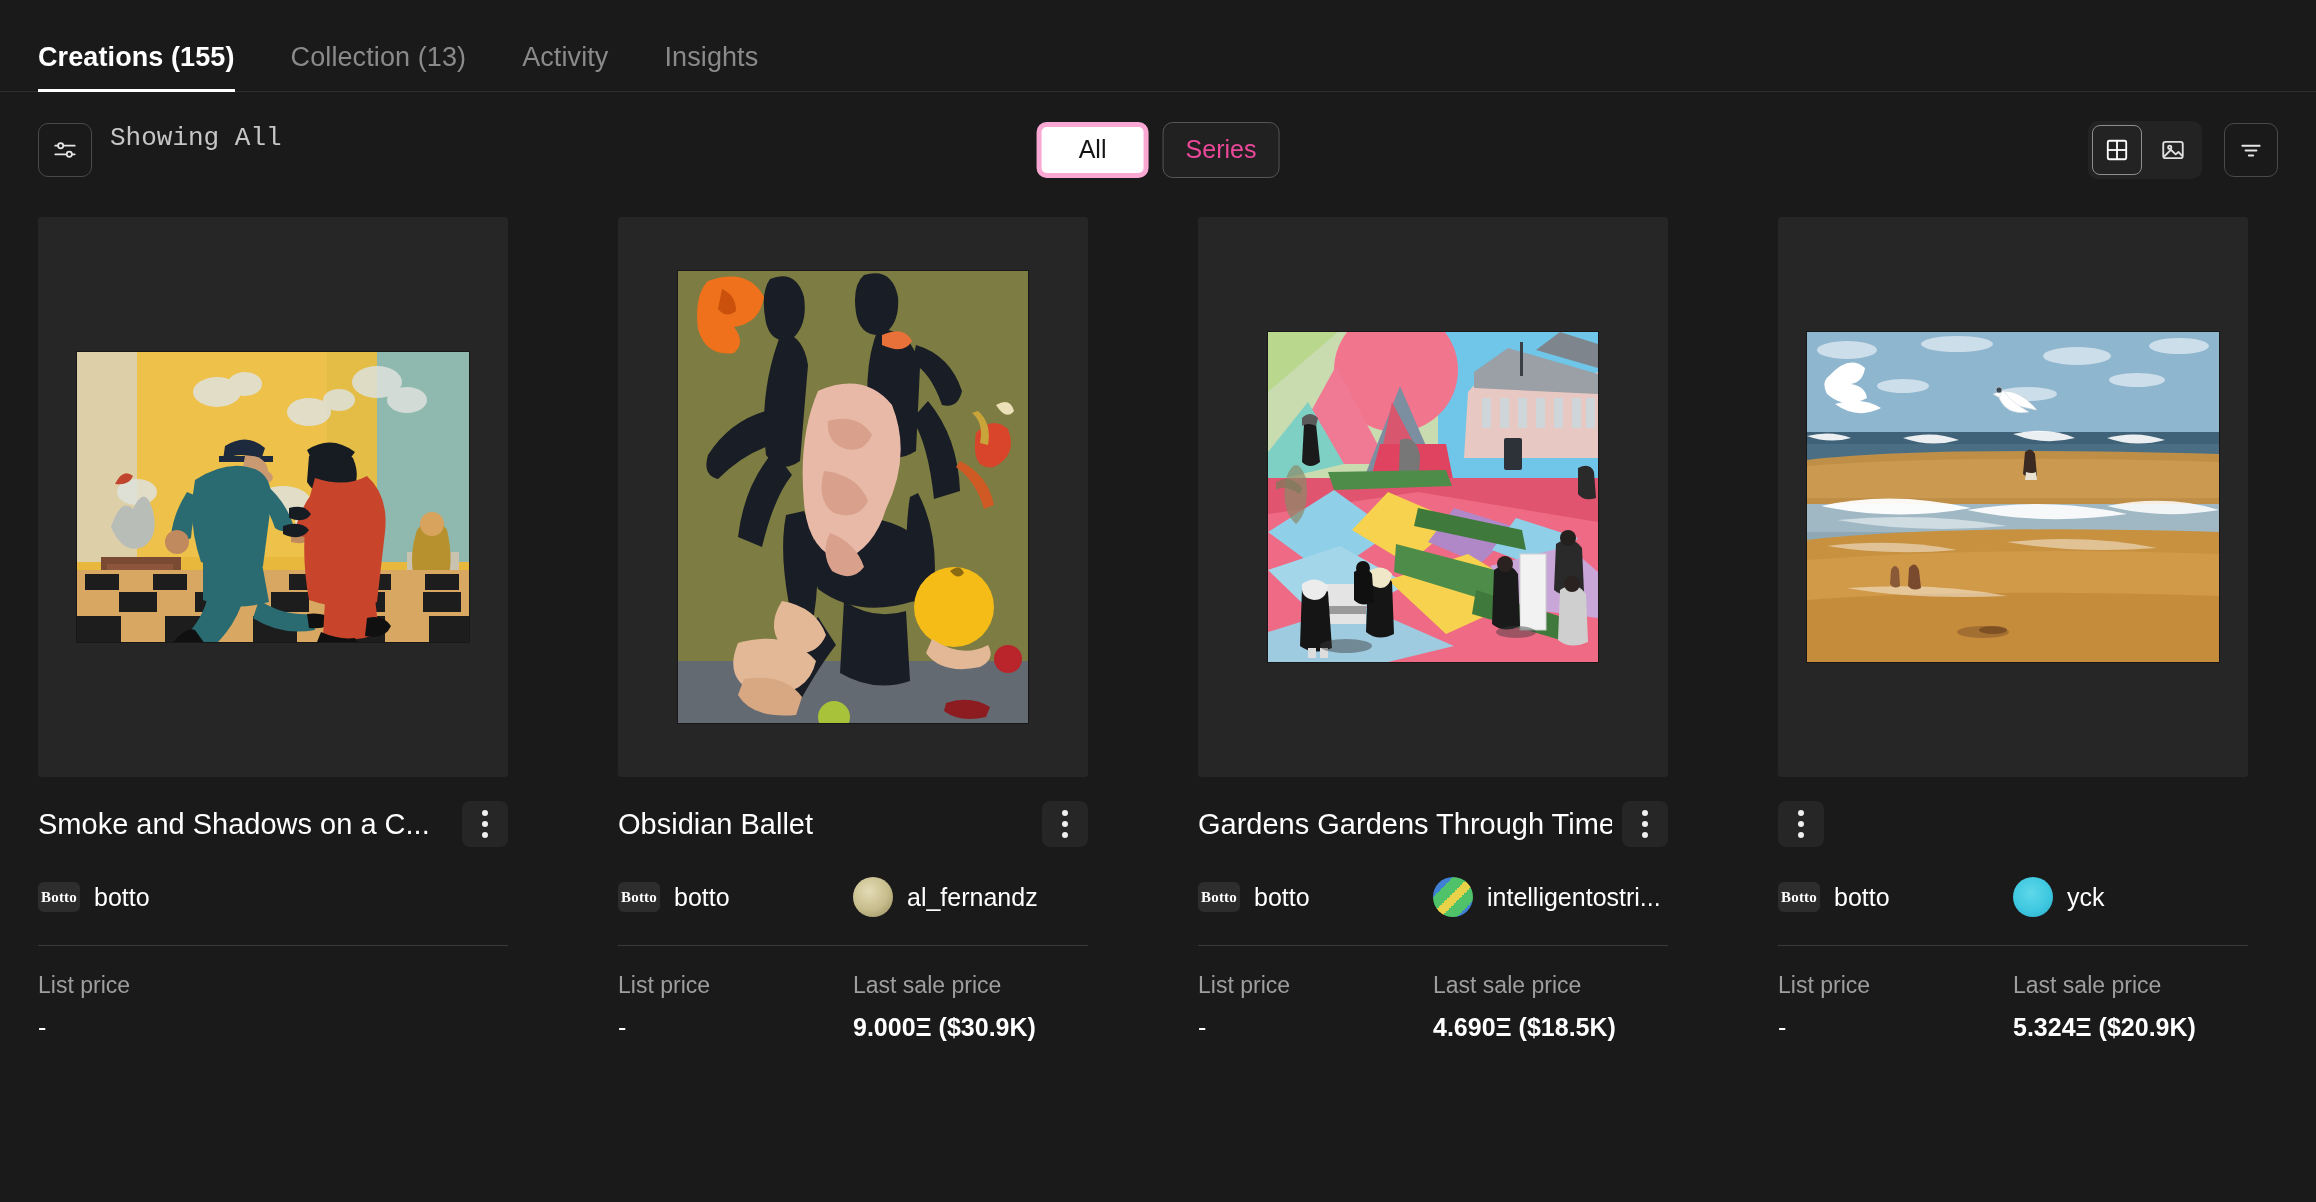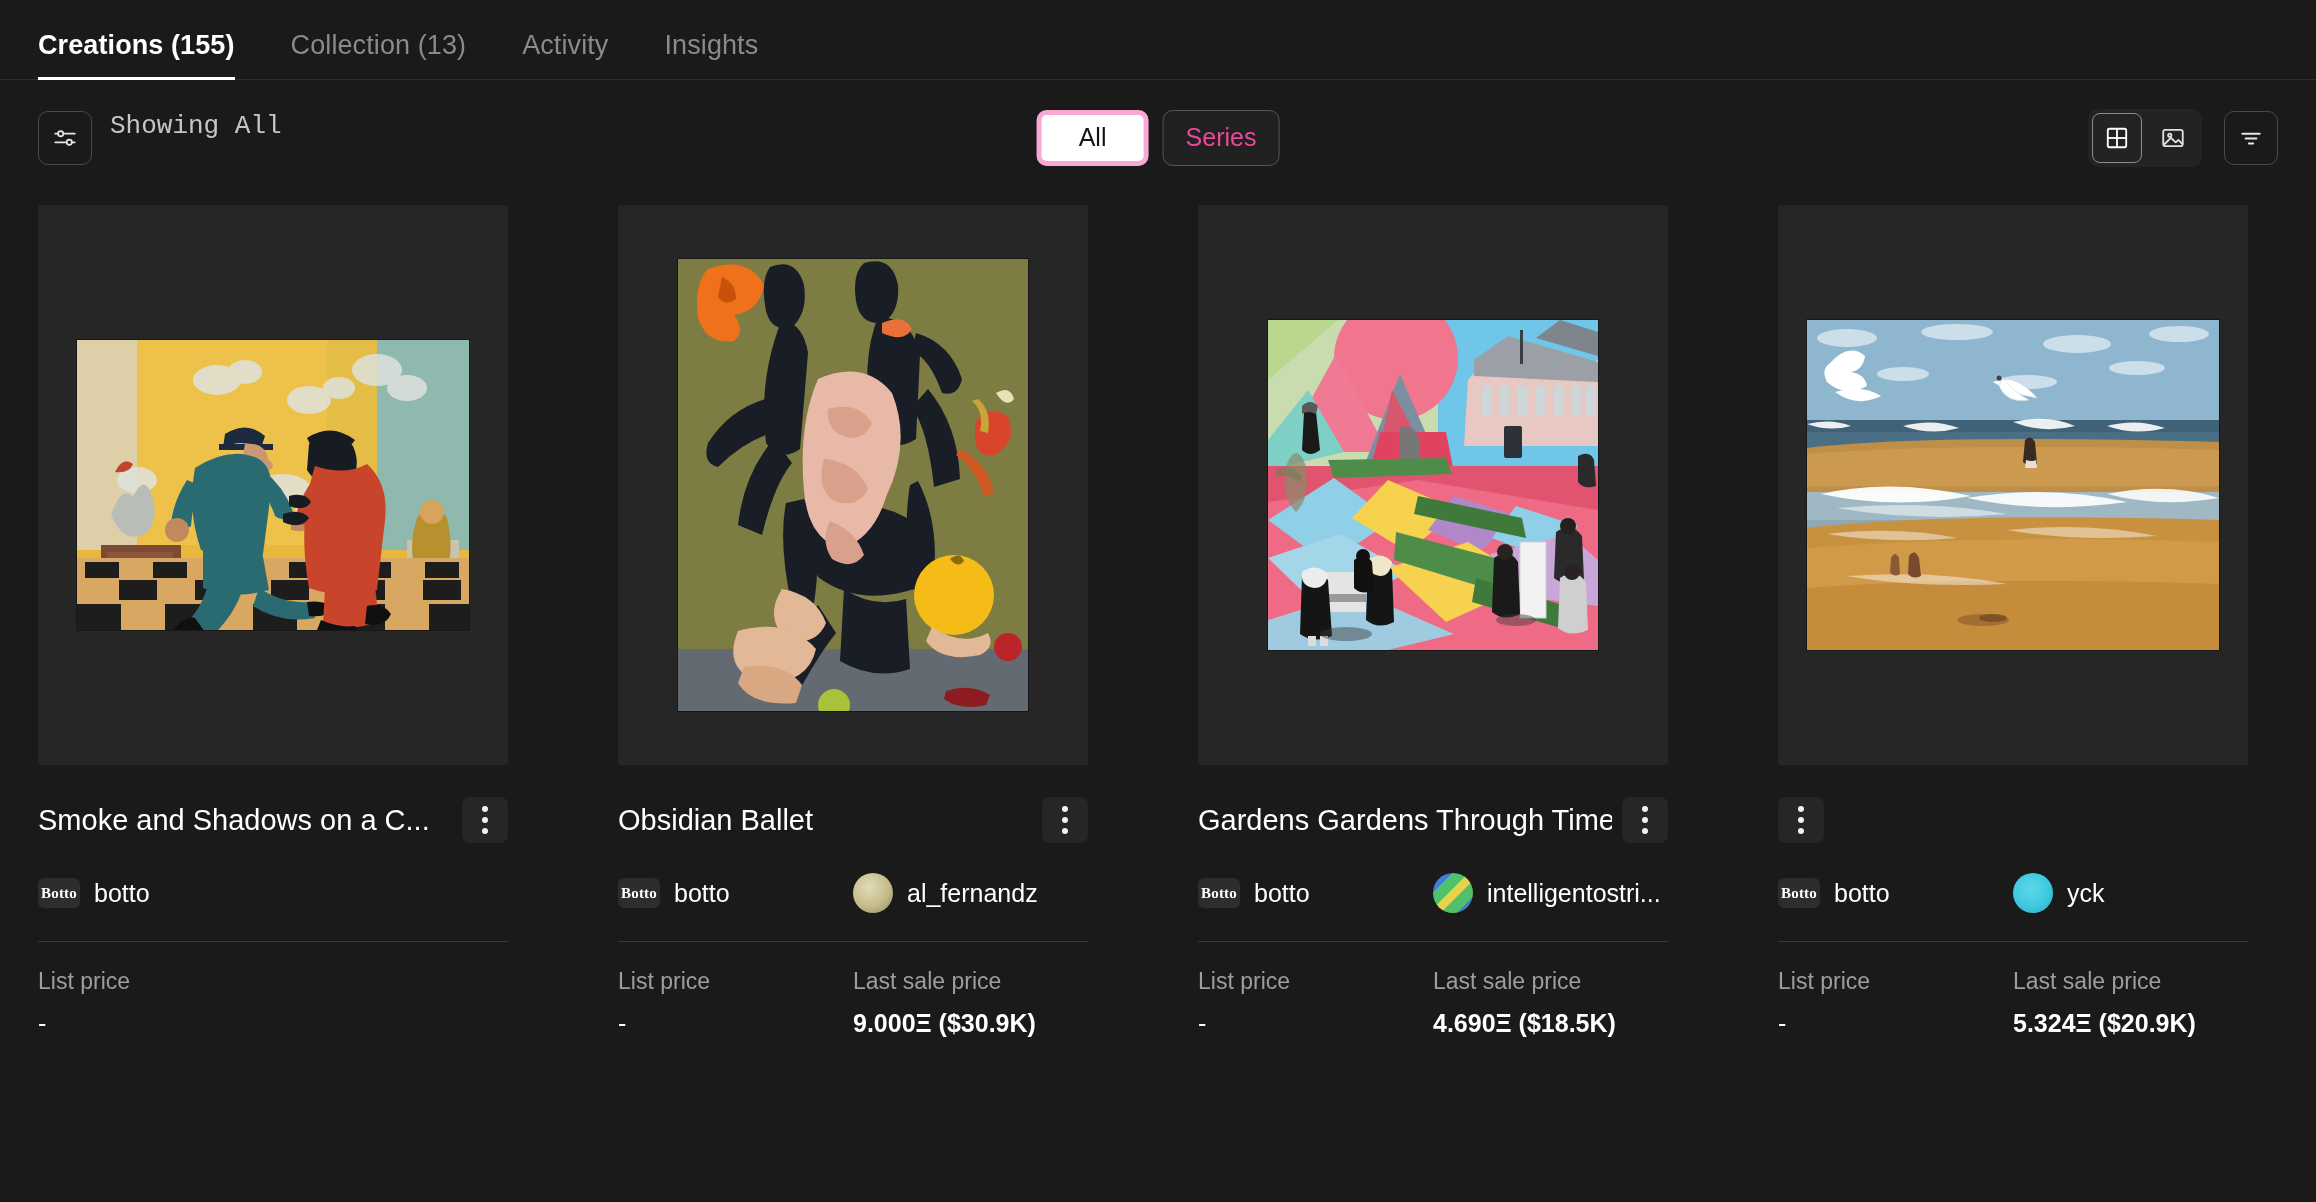--- a/index.html
+++ b/index.html
@@ -6,26 +6,27 @@
   html, body {
     width: 2316px; height: 1202px;
     background: #1a1a1a;
     font-family: "Liberation Sans", sans-serif;
     overflow: hidden;
   }
 
   
   .tabbar {
     position: relative;
-    height: 80px;
+    height: 68px;
     border-bottom: 1px solid #2e2e2e;
     display: flex;
     align-items: flex-end;
     padding-left: 38px;
     gap: 0;
+    margin-top: 24px;
   }
   .tab {
     position: relative;
     padding: 0 26px 18px 0;
     margin-right: 30px;
     font-size: 27px;
     color: #8a8a8a;
     letter-spacing: .1px;
     cursor: pointer;
     white-space: nowrap;
@@ -102,21 +103,21 @@
     background: #262626;
     border-radius: 3px;
     display: flex; align-items: center; justify-content: center;
     overflow: hidden;
     cursor: pointer;
   }
   .art { display: block; box-shadow: 0 0 0 1px rgba(0,0,0,.35); }
 
   .title-row {
     display: flex; align-items: center; justify-content: space-between;
-    margin-top: 32px; gap: 10px;
+    margin-top: 24px; gap: 10px;
   }
   .card-title {
     font-size: 29px; color: #ffffff; font-weight: 400;
     white-space: nowrap; overflow: hidden; text-overflow: clip;
     cursor: pointer;
   }
   .dots-btn {
     flex: 0 0 auto;
     width: 46px; height: 46px; border-radius: 8px;
     background: #262626;

